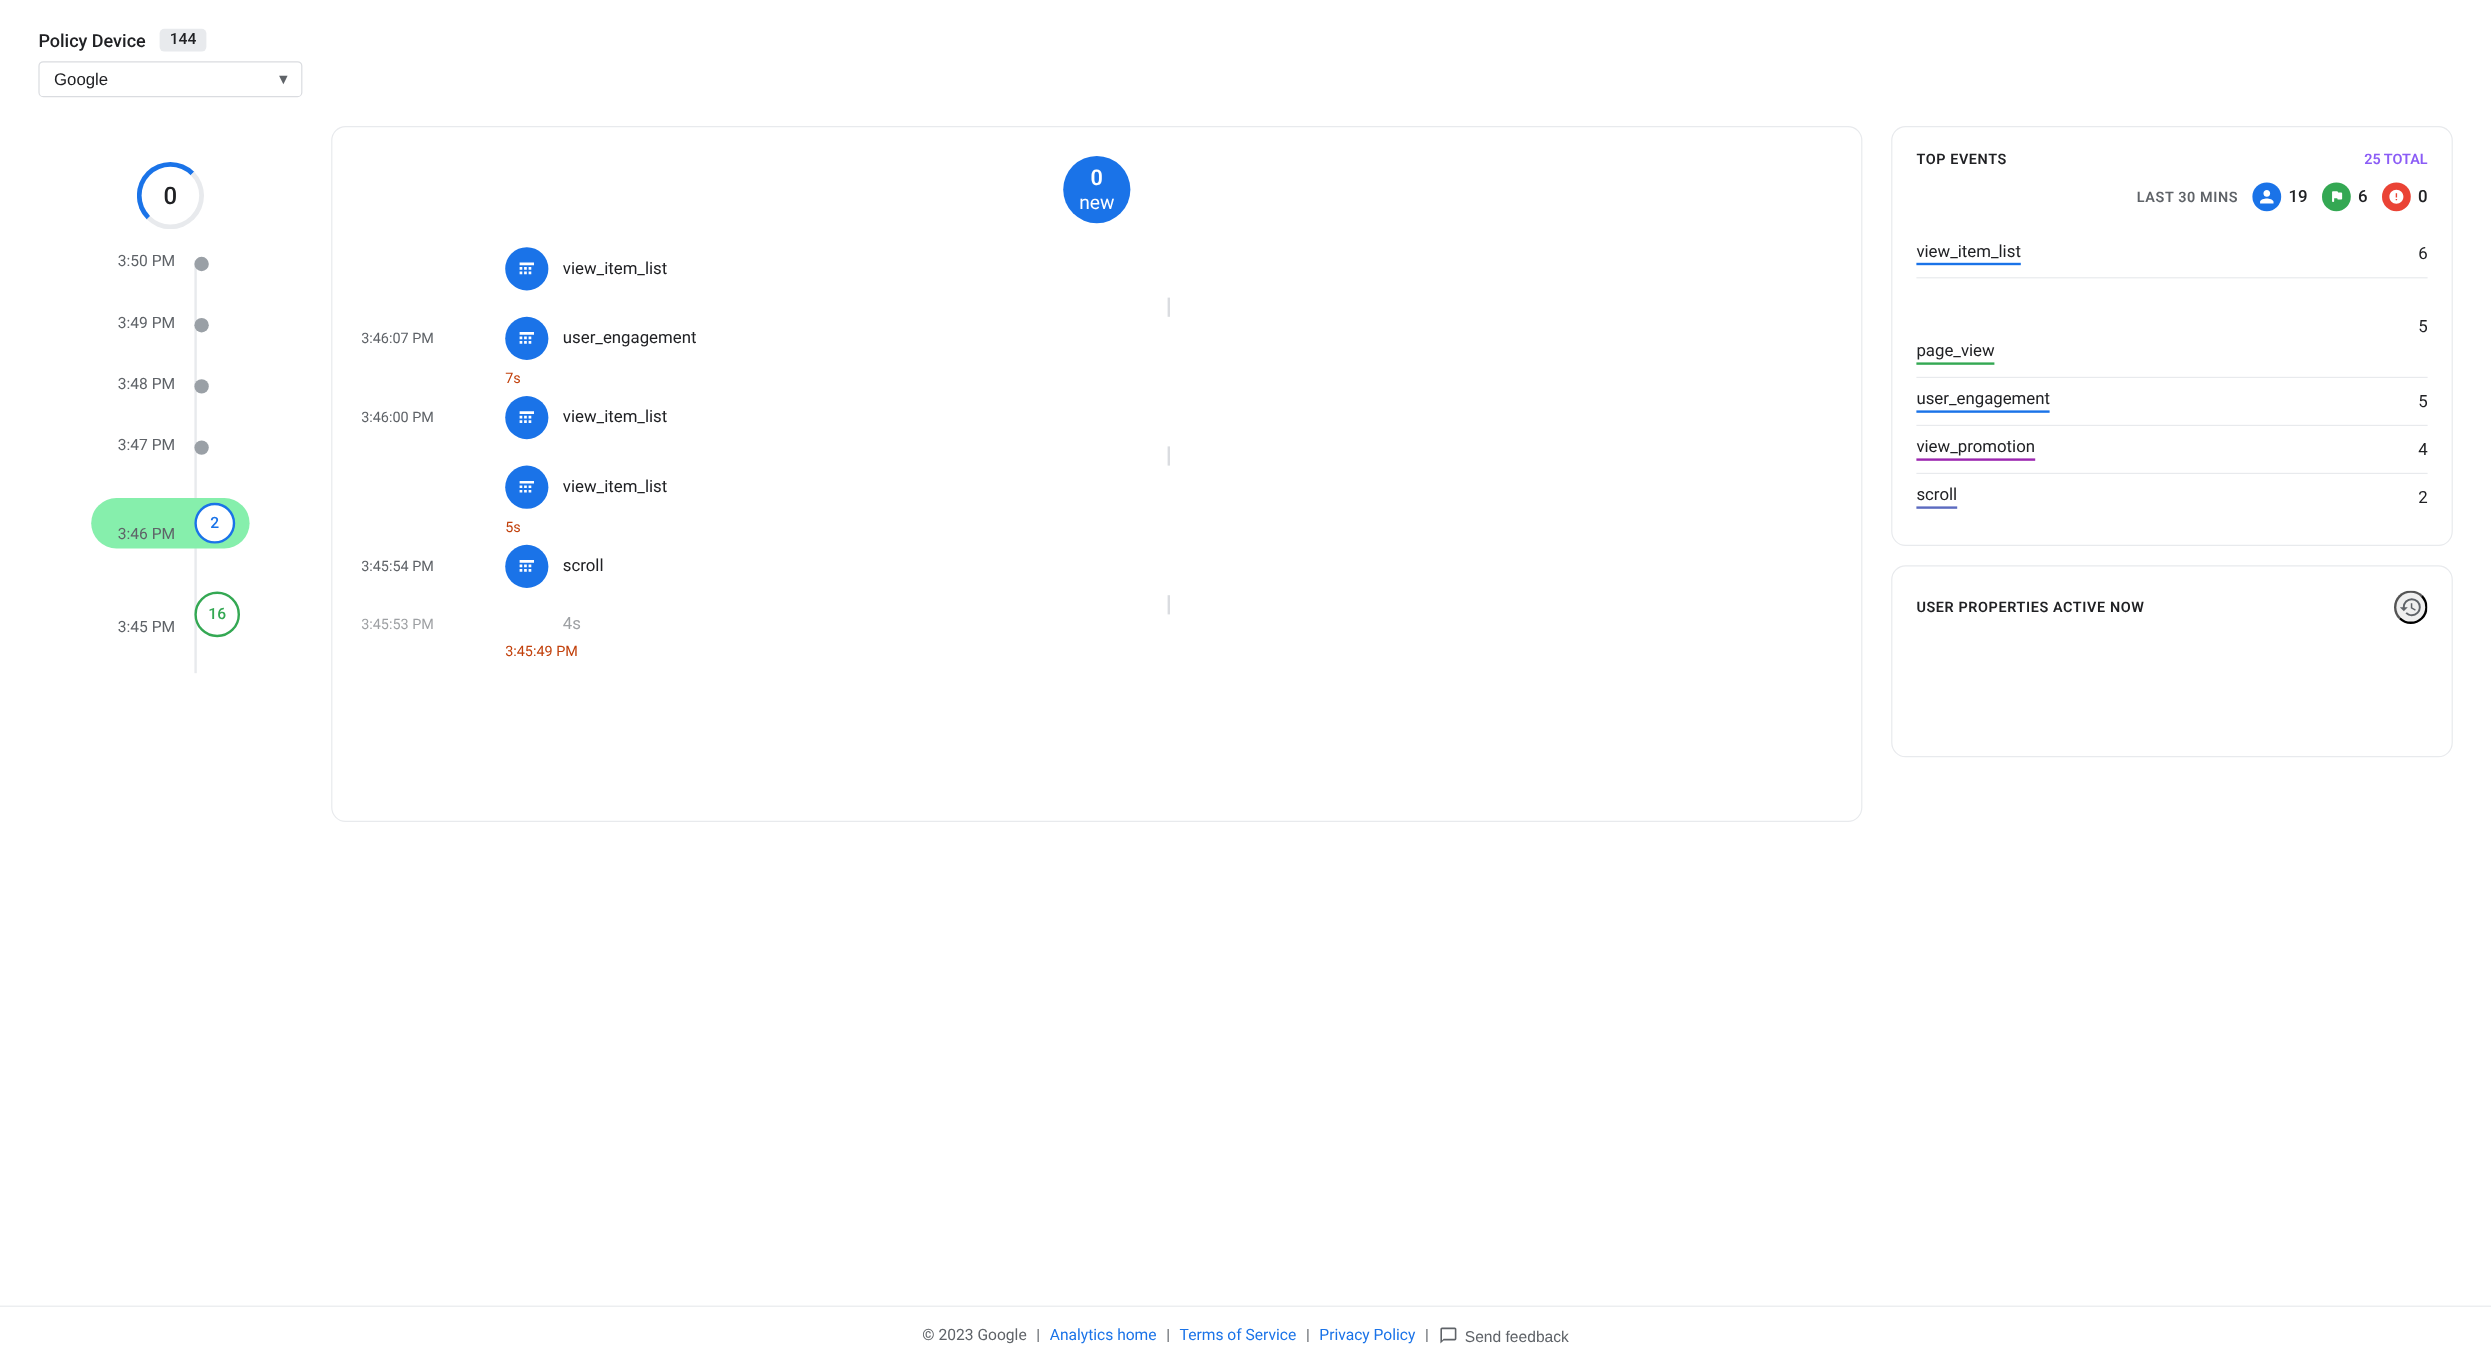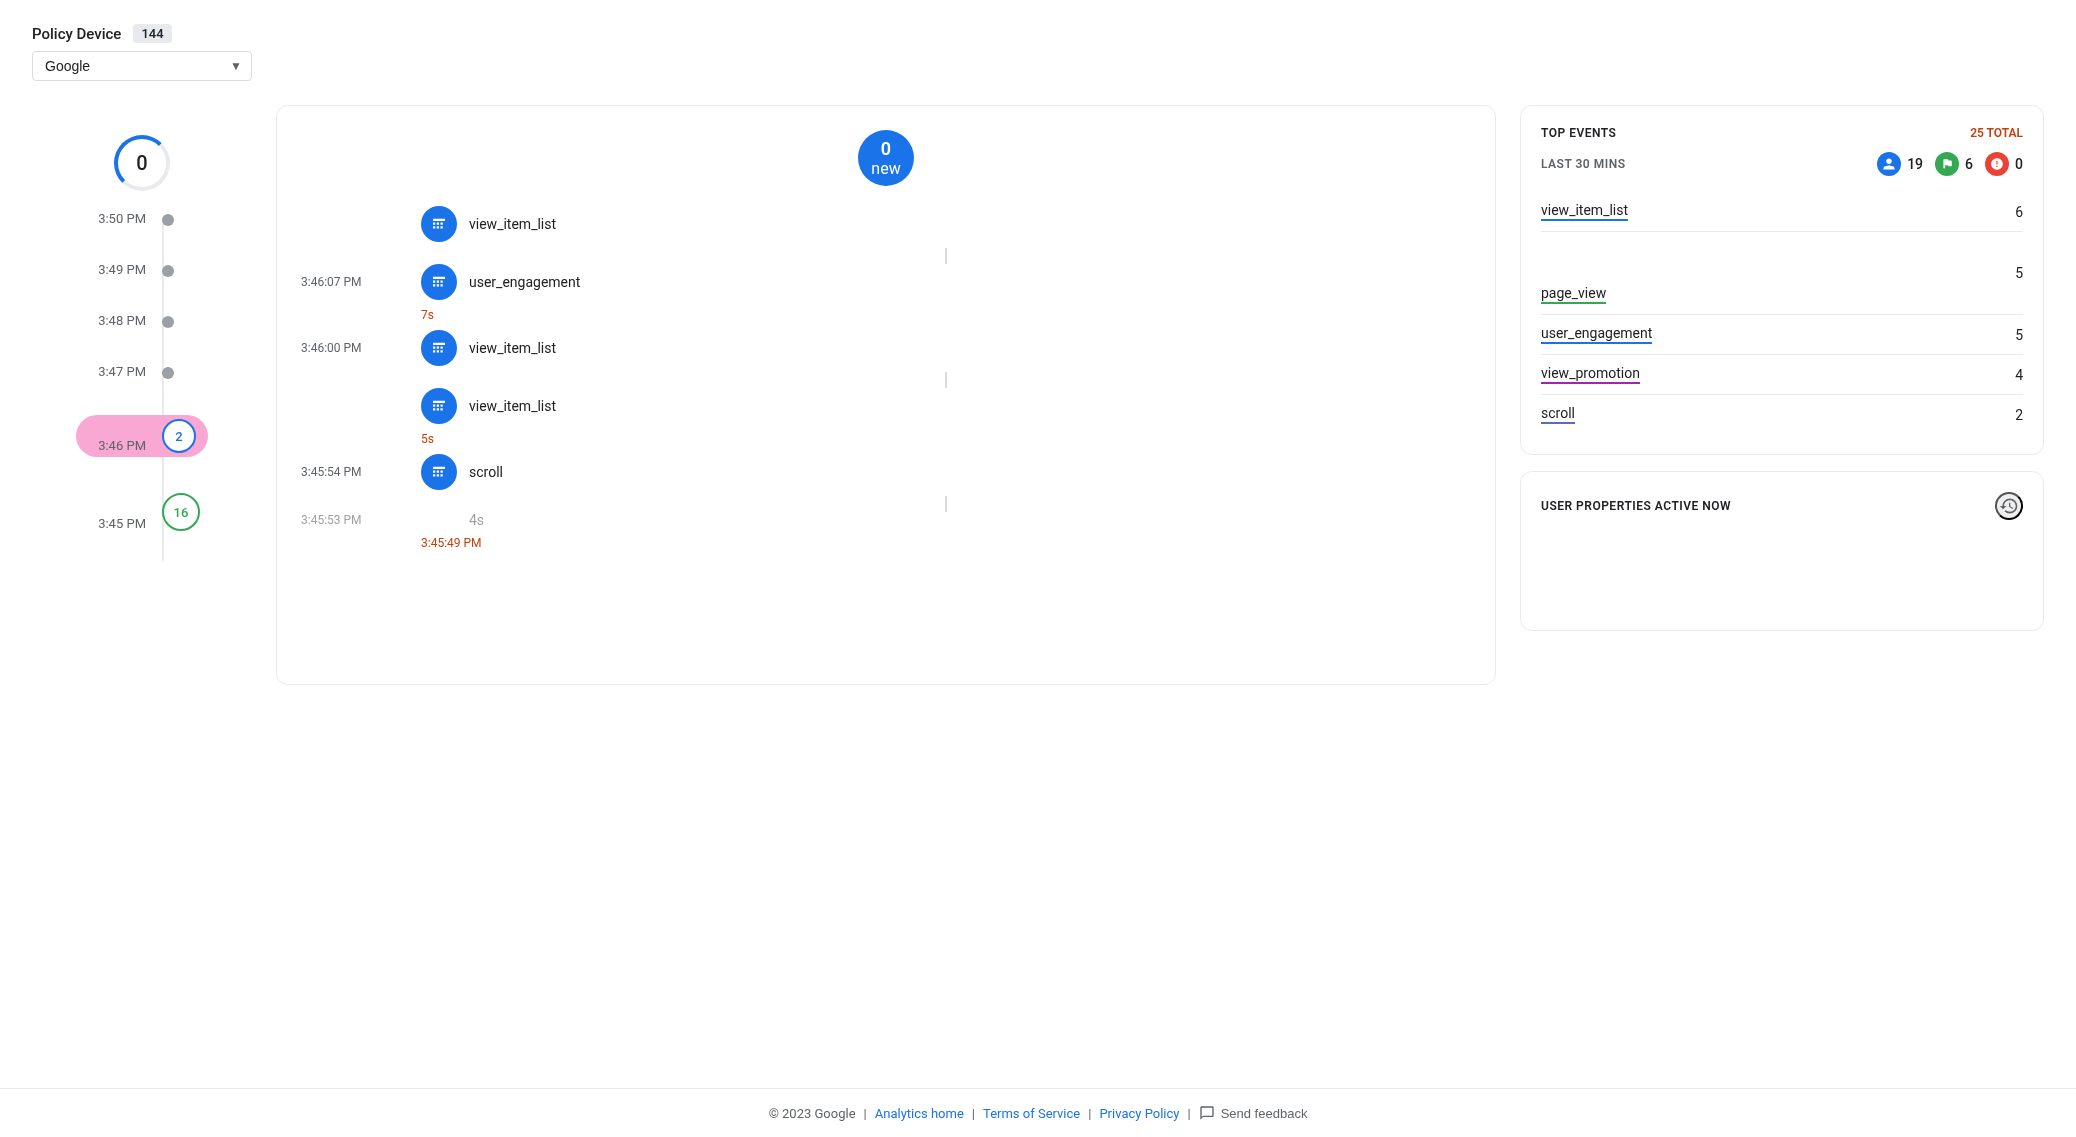--- a/index.html
+++ b/index.html
@@ -111,25 +111,26 @@
       font-weight: 600;
     }
 
     .event-circle-blue .new-label {
       font-size: 16px;
       font-weight: 400;
     }
 
     
     .right-panel {
-      width: 524px;
+      width: 468px;
       flex-shrink: 0;
       display: flex;
       flex-direction: column;
       gap: 16px;
+      text-align: right;
     }
 
     .top-events-card {
       border: 1px solid #e8eaed;
       border-radius: 12px;
       padding: 20px;
     }
 
     .top-events-header {
       display: flex;
@@ -141,21 +142,21 @@
     .top-events-title {
       font-size: 12px;
       font-weight: 600;
       color: #202124;
       letter-spacing: 0.5px;
       text-transform: uppercase;
     }
 
     .top-events-total {
       font-size: 12px;
-      color: #c2410c;
+      color: #8b5cf6;
       font-weight: 600;
       margin-left: 38px;
     }
 
     .last-30-row {
       display: flex;
       align-items: center;
       gap: 12px;
       margin-bottom: 16px;
     }
@@ -466,21 +467,21 @@
     }
 
     .ep-connector-line {
       width: 2px;
       height: 16px;
       background: #dadce0;
     }
 
     
     .lt-active-bg {
-      background: #f9a8d4;
+      background: #86efac;
       border-radius: 28px;
       padding: 4px 12px 4px 0;
     }
   </style>
 </head>
 <body>
 
 <div class="main-content">
 
   <div class="header-row">

